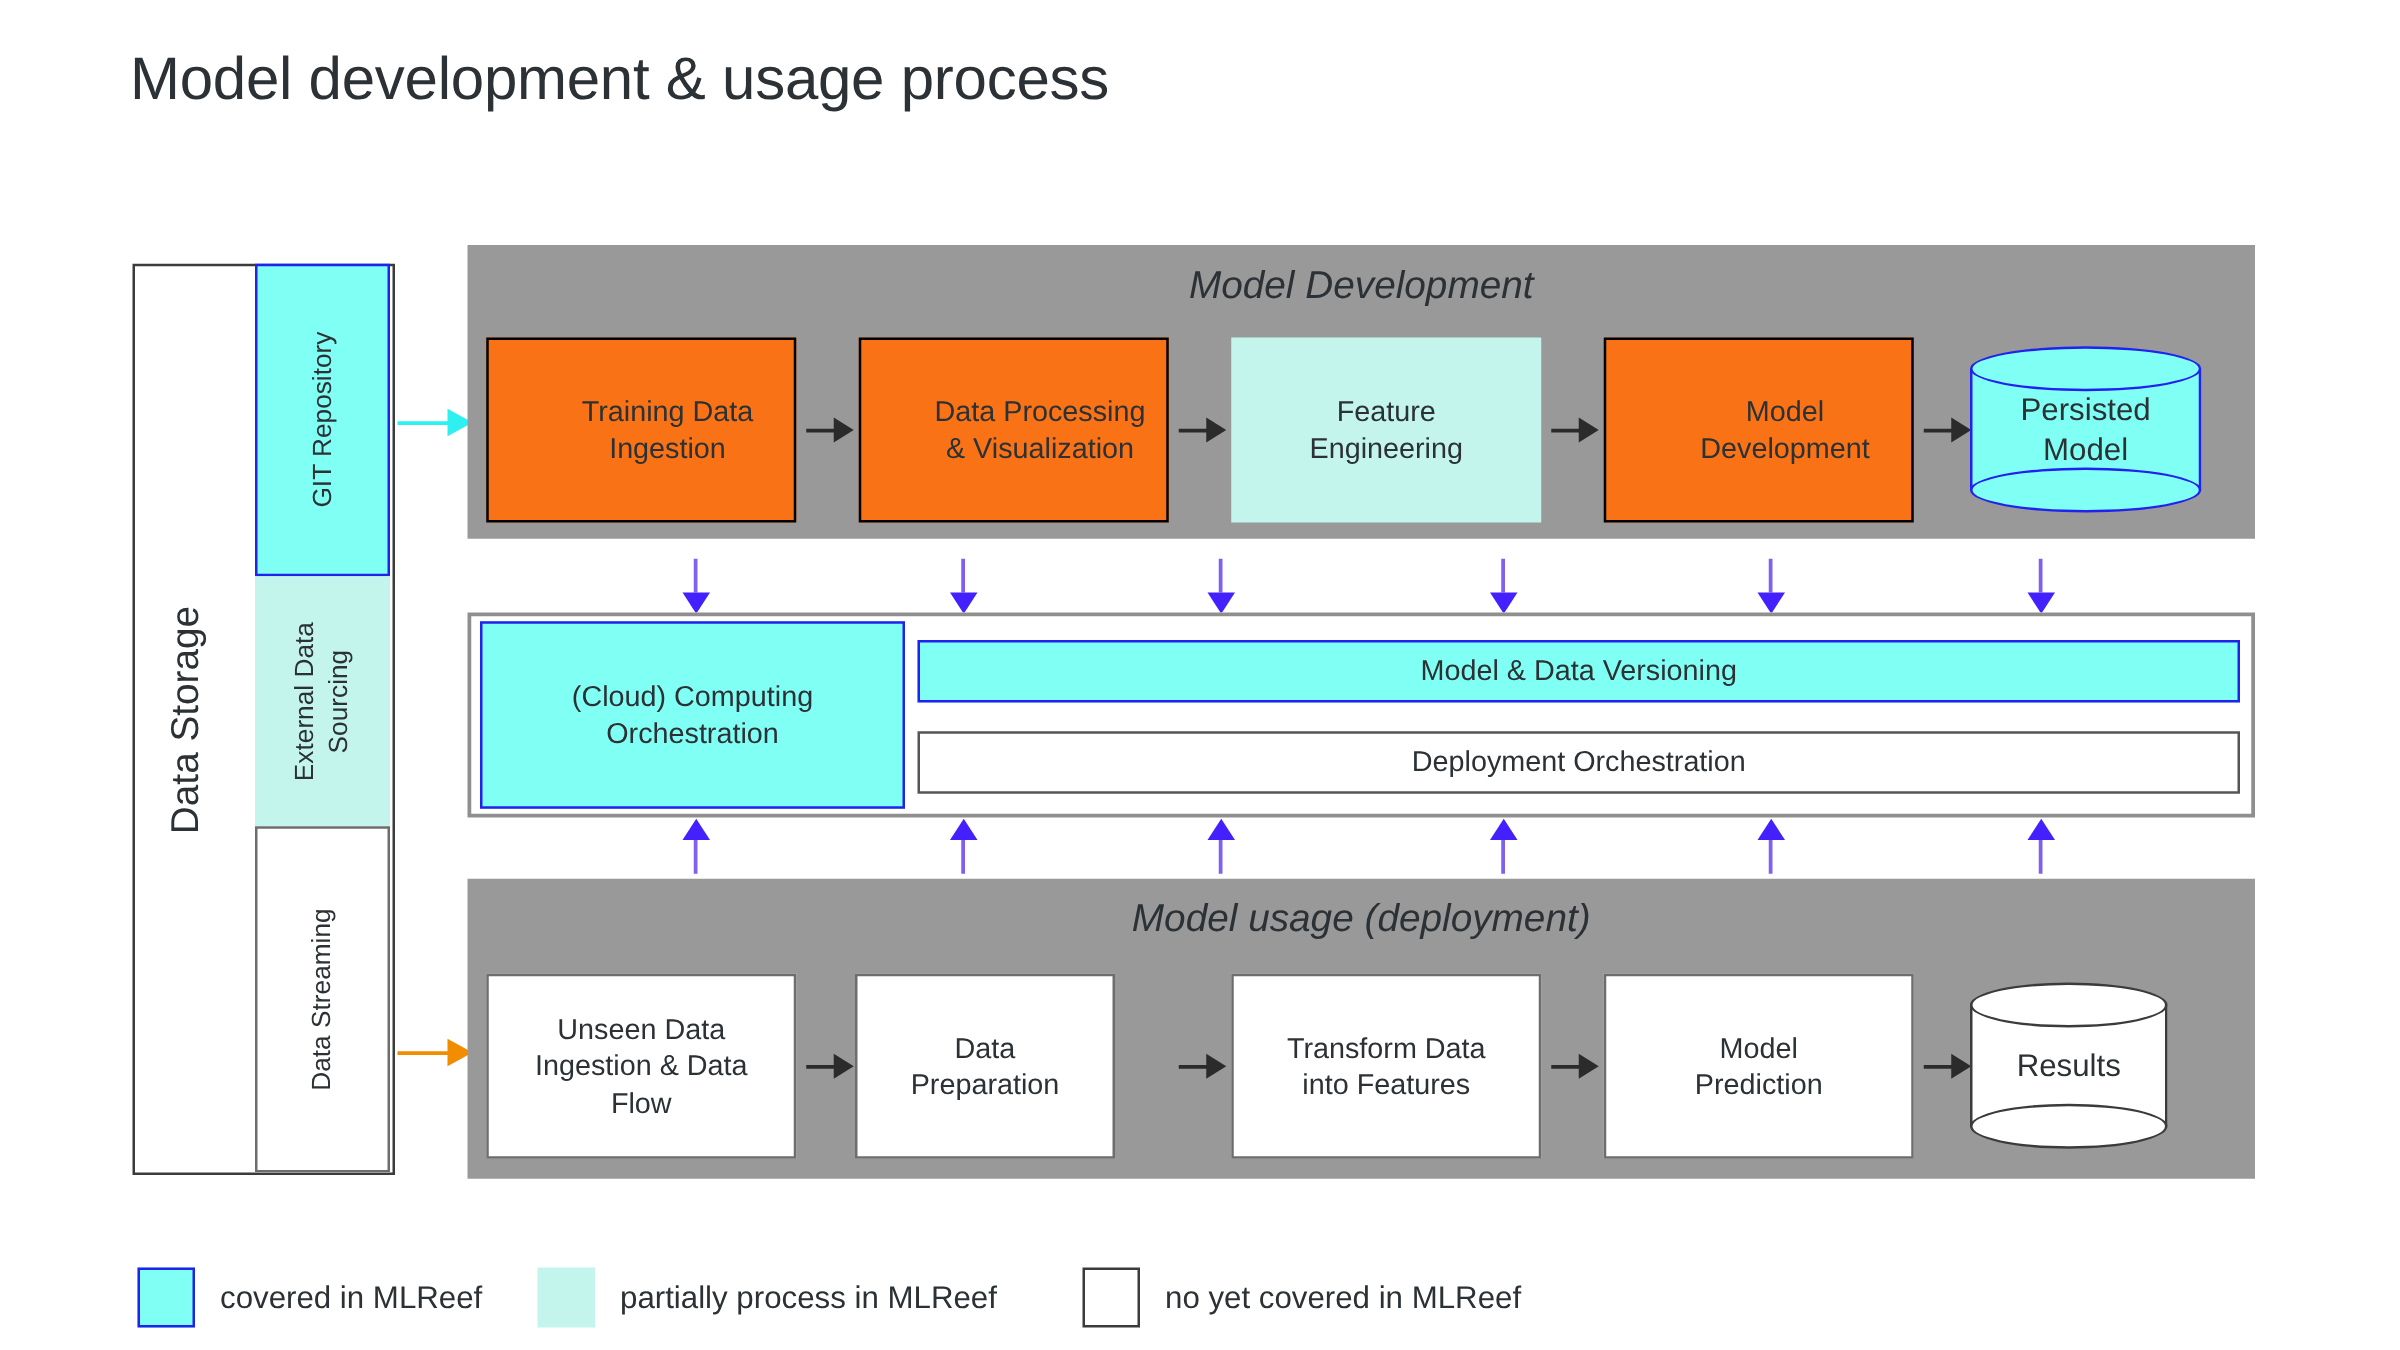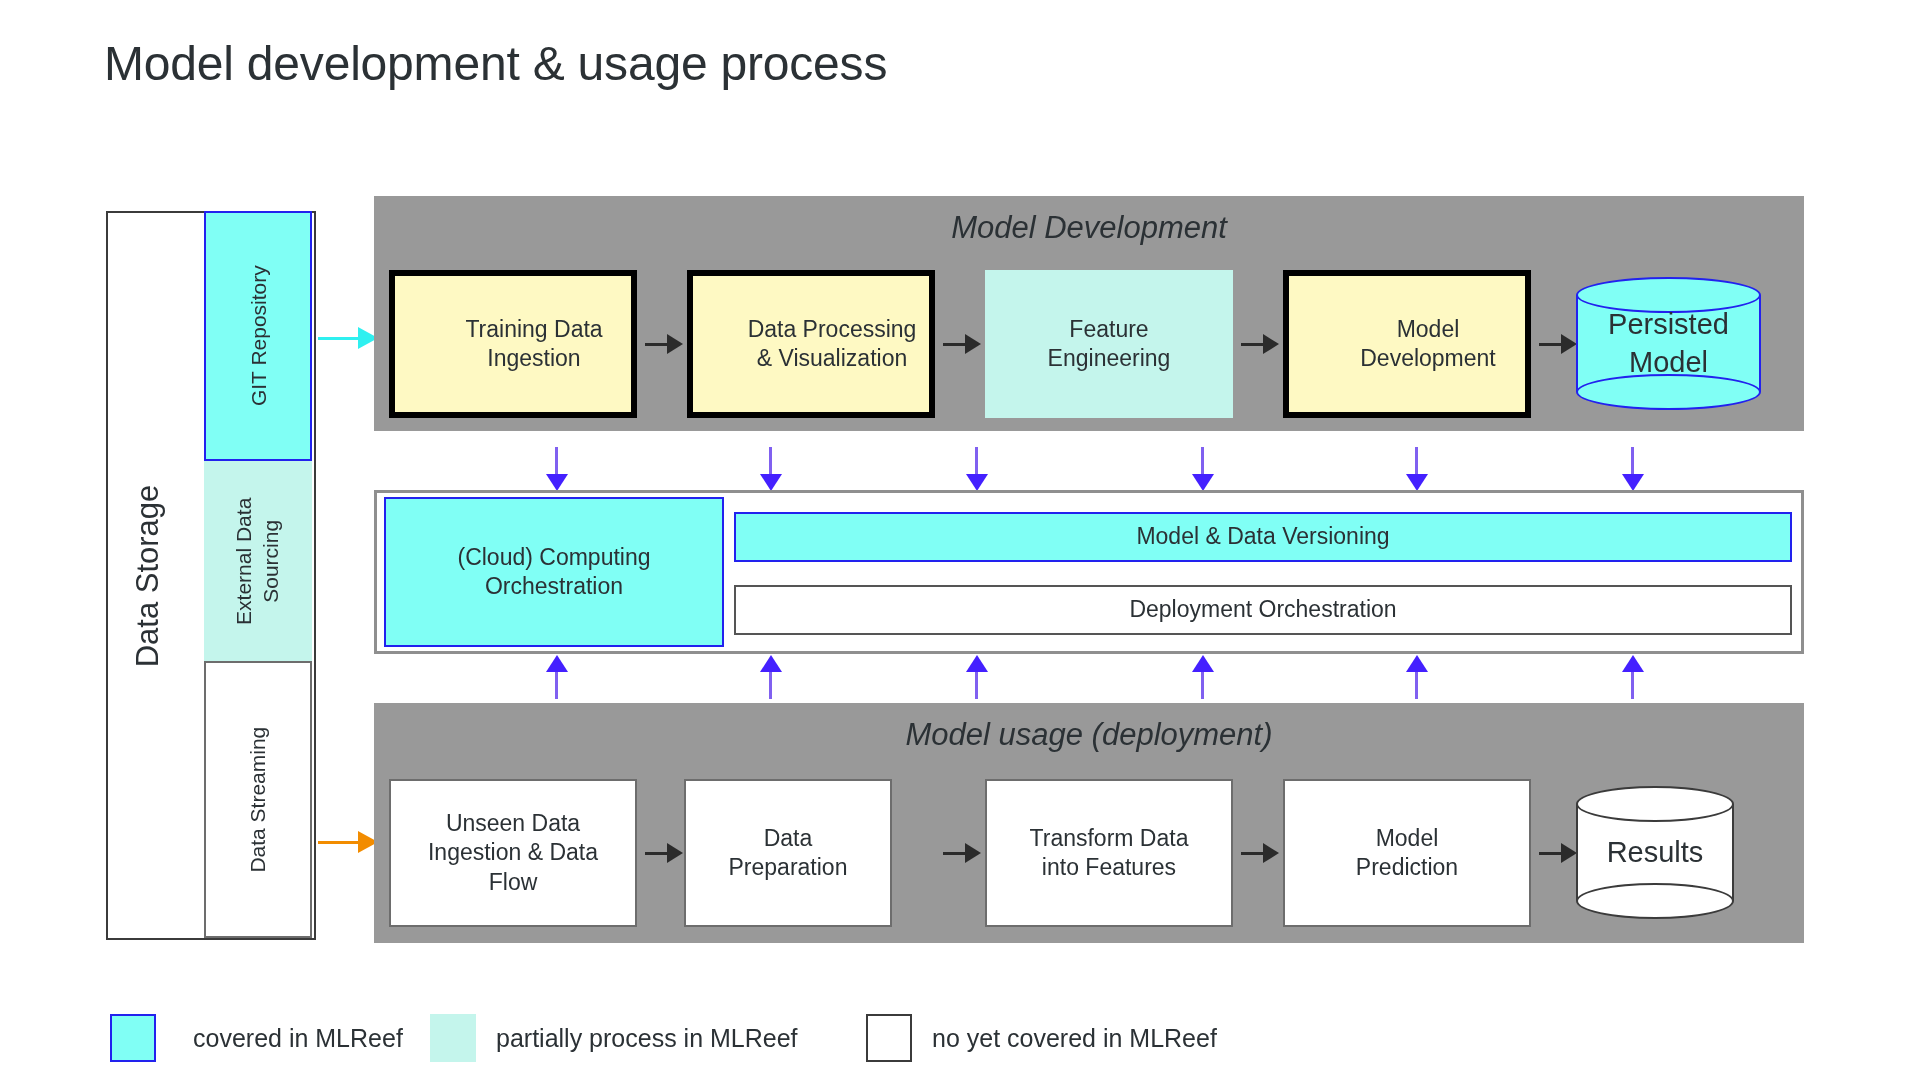--- a/index.html
+++ b/index.html
@@ -105,21 +105,21 @@
     font-size: 31px;
     color: #2b3135;
   }
 
   
   .proc-box {
     height: 148px;
     font-size: 23px;
     color: #2b3135;
   }
-  .fill-covered  { background: #fef9c3; border: 6px solid #000000; padding-left: 42px; }
+  .fill-covered  { background: #f97316; border: 2px solid #000000; padding-left: 42px; }
   .fill-partial  { background: #C4F5EC; border: none; }
   .fill-none     { background: #ffffff; border: 2px solid #6d6d6d; }
 
   
   .cylinder { position: absolute; }
   .cylinder .cyl-body {
     position: absolute; left: 0; top: 18px;
     width: 100%; height: calc(100% - 36px);
     border-left: 2px solid var(--cyl-stroke);
     border-right: 2px solid var(--cyl-stroke);
@@ -139,21 +139,21 @@
     width: 100%; height: 36px;
     border: 2px solid var(--cyl-stroke);
     border-radius: 50%;
     background: var(--cyl-fill);
     box-sizing: border-box;
   }
   .cylinder .cyl-label {
     position: absolute; left: 0; top: 0; width: 100%; height: 100%;
     display: flex; align-items: center; justify-content: center;
     text-align: center; line-height: 1.28;
-    font-size: 29px; color: #2b3135;
+    font-size: 25px; color: #2b3135;
   }
 
   
   .h-arrow { position: absolute; height: 20px; }
   .h-arrow .shaft {
     position: absolute; left: 0; top: 9px; height: 3px;
     background: #2b2b2b;
   }
   .h-arrow .head {
     position: absolute; top: 0; right: 0;
@@ -396,21 +396,21 @@
 </div>
 
 <div class="cylinder" style="left:1576px; top:786px; width:158px; height:133px; --cyl-fill:#FFFFFF; --cyl-stroke:#3B3B3B;">
   <div class="cyl-body"></div>
   <div class="cyl-bottom"></div>
   <div class="cyl-top"></div>
   <div class="cyl-label">Results</div>
 </div>
 
 <div id="legend">
-  <div class="legend-item" style="left:0px;gap:17px;">
+  <div class="legend-item" style="left:0px;">
     <div class="legend-swatch" style="background:#80FFF5; border:2px solid #2222EE;"></div>
     <div class="legend-label">covered in MLReef</div>
   </div>
   <div class="legend-item" style="left:320px;">
     <div class="legend-swatch" style="background:#C4F5EC; border:none;"></div>
     <div class="legend-label">partially process in MLReef</div>
   </div>
   <div class="legend-item" style="left:740px;padding-left:16px;">
     <div class="legend-swatch" style="background:#ffffff; border:2px solid #3b3b3b;"></div>
     <div class="legend-label">no yet covered in MLReef</div>

